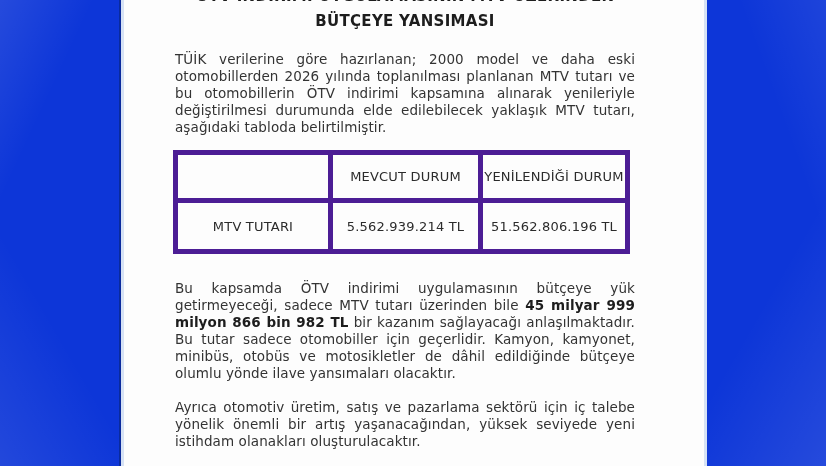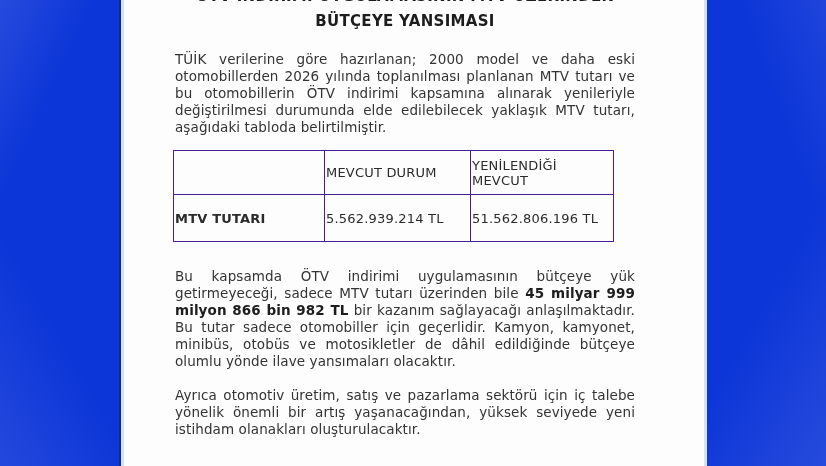--- a/index.html
+++ b/index.html
@@ -73,30 +73,30 @@
     font-weight: bold;
     color: #1d1d1d;
   }
   table.doc-table {
     margin: 14px 0 0 -2px;
     border-collapse: collapse;
     width: 434px;
     table-layout: fixed;
   }
   table.doc-table td {
-    border: 1px solid #4c1d95;
-    text-align: left;
+    border: 5px solid #4c1d95;
+    text-align: center;
     vertical-align: middle;
     font-size: 13px;
     color: #2b2b2b;
     letter-spacing: 0.2px;
   }
   table.doc-table tr.hdr td { height: 41px; }
   table.doc-table tr.row td { height: 44px; }
-  td.c0 { width: 148px; font-weight: bold; }
+  td.c0 { width: 148px; }
   td.c1 { width: 143px; }
   td.c2 { width: 140px; }
 </style>
 </head>
 <body>
 
 <div class="stage">
 
   <div class="blue-band left"></div>
   <div class="blue-band right"></div>
@@ -108,21 +108,21 @@
       <div>BÜTÇEYE YANSIMASI</div>
     </div>
 
     <p class="doc-paragraph">TÜİK verilerine göre hazırlanan; 2000 model ve daha eski otomobillerden 2026 yılında toplanılması planlanan MTV tutarı ve bu otomobillerin ÖTV indirimi kapsamına alınarak yenileriyle değiştirilmesi durumunda elde edilebilecek yaklaşık MTV tutarı, aşağıdaki tabloda belirtilmiştir.</p>
 
     <table class="doc-table">
       <tbody>
         <tr class="hdr">
           <td class="c0"></td>
           <td class="c1">MEVCUT DURUM</td>
-          <td class="c2">YENİLENDİĞİ MEVCUT</td>
+          <td class="c2">YENİLENDİĞİ DURUM</td>
         </tr>
         <tr class="row">
           <td class="c0">MTV TUTARI</td>
           <td class="c1">5.562.939.214 TL</td>
           <td class="c2">51.562.806.196 TL</td>
         </tr>
       </tbody>
     </table>
 
     <p class="doc-paragraph" style="margin-top:26px"><span>Bu kapsamda ÖTV indirimi uygulamasının bütçeye yük getirmeyeceği, sadece MTV tutarı üzerinden bile </span><span class="bold-run">45 milyar 999 milyon 866 bin 982 TL</span><span> bir kazanım sağlayacağı anlaşılmaktadır. Bu tutar sadece otomobiller için geçerlidir. Kamyon, kamyonet, minibüs, otobüs ve motosikletler de dâhil edildiğinde bütçeye olumlu yönde ilave yansımaları olacaktır.</span></p>

